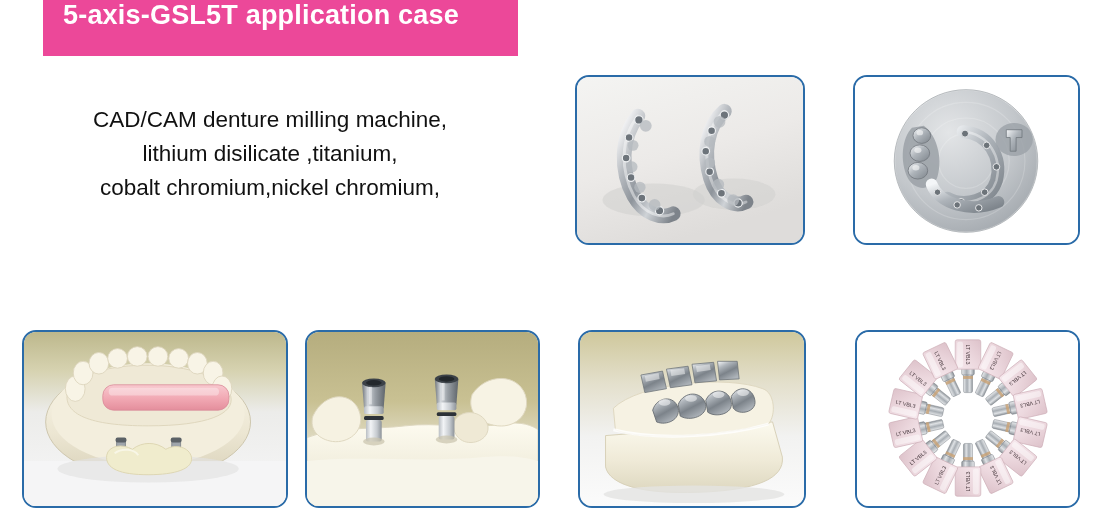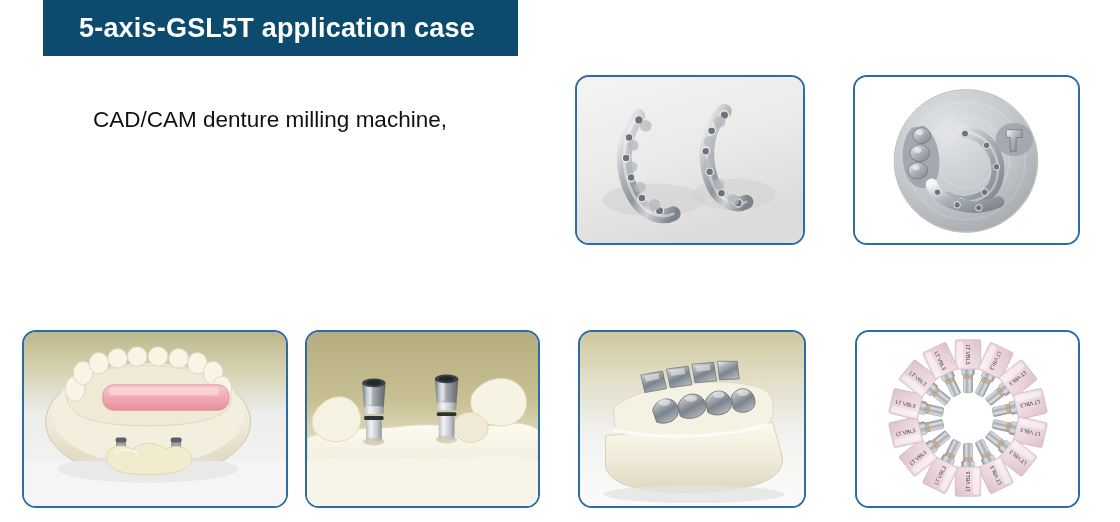--- a/index.html
+++ b/index.html
@@ -16,25 +16,23 @@
     -webkit-font-smoothing: antialiased;
   }
 
   
   #title-banner {
     position: absolute;
     left: 43px;
     top: 0px;
     width: 475px;
     height: 56px;
-    background: #0c4a6e;
+    background: #ec4899;
     box-sizing: border-box;
     display: flex;
-    align-items: center;
-    padding-left: 16px;
   }
   #title-banner .title-text {
     color: #ffffff;
     font-size: 27px;
     font-weight: bold;
     letter-spacing: 0.2px;
     padding-left: 20px;
     white-space: nowrap;
   }
 
@@ -79,20 +77,22 @@
 </style>
 </head>
 <body>
 
 <div id="title-banner">
   <span class="title-text">5-axis-GSL5T application case</span>
 </div>
 
 <div id="description">
   <div class="desc-line">CAD/CAM denture milling machine,</div>
+  <div class="desc-line">lithium disilicate ,titanium,</div>
+  <div class="desc-line">cobalt chromium,nickel chromium,</div>
 </div>
 
 <div class="photo-panel" id="panel-metal-frameworks">
   <div class="photo-inner">
     <svg class="photo-svg" viewBox="0 0 230 170" preserveAspectRatio="none" aria-hidden="true">
       <defs>
         <linearGradient id="bgA" x1="0" y1="0" x2="0.4" y2="1">
           <stop offset="0%" stop-color="#f4f4f2"></stop>
           <stop offset="55%" stop-color="#eceae8"></stop>
           <stop offset="100%" stop-color="#dedcda"></stop>

